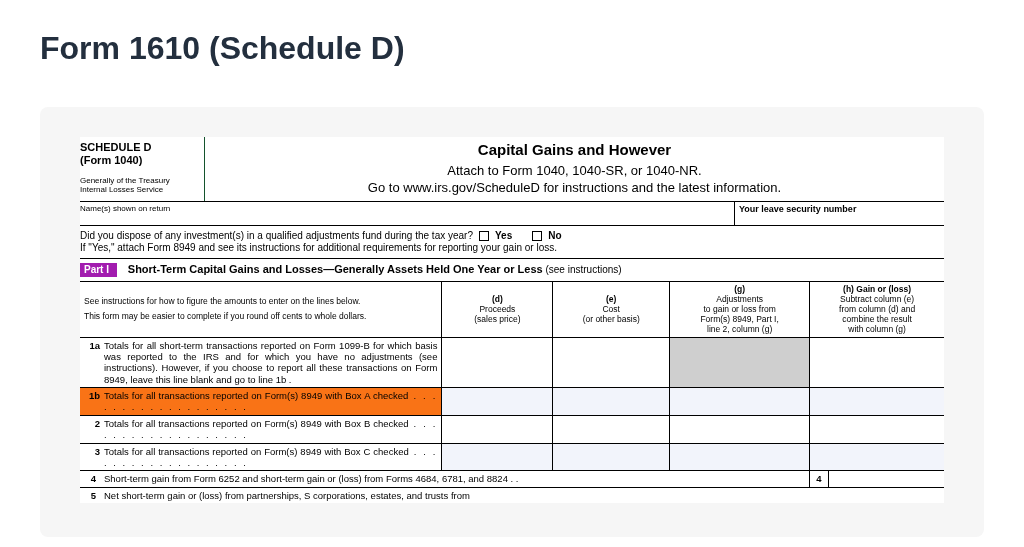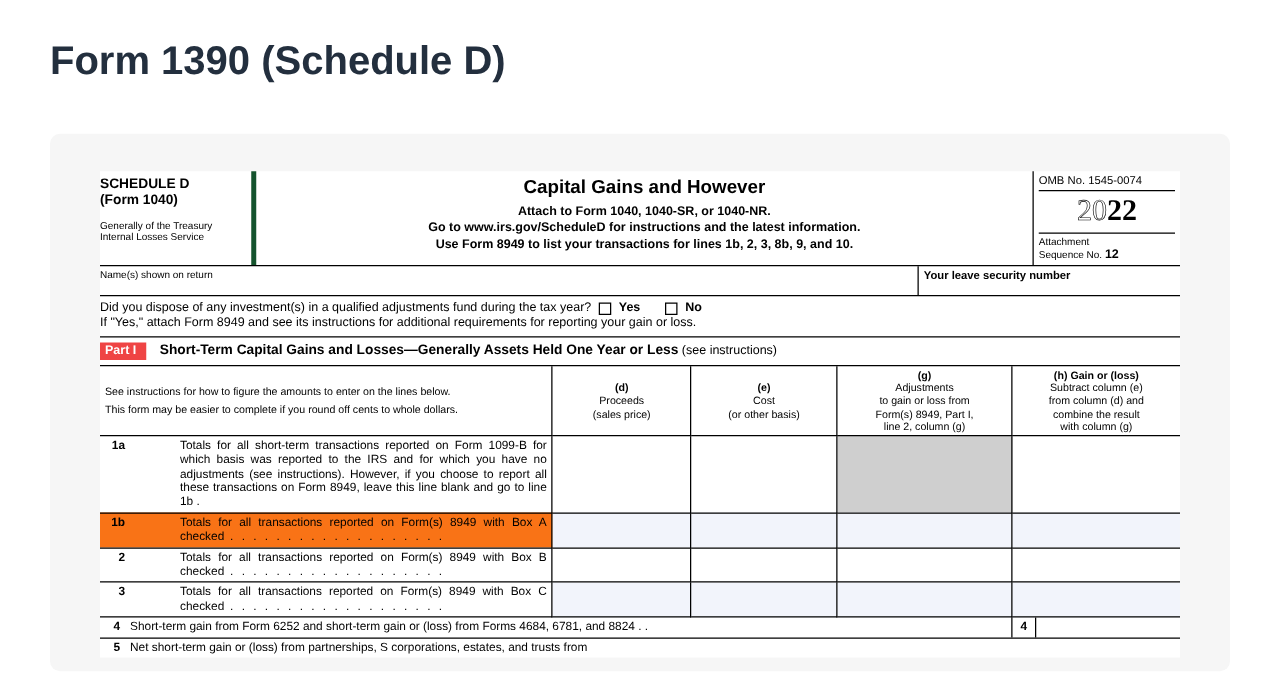--- a/index.html
+++ b/index.html
@@ -30,21 +30,21 @@
     font-size: 10px;
     color: #000;
     line-height: 1.2;
   }
   .form-header {
     display: flex;
     border-bottom: 1px solid #000;
   }
   .hdr-left {
     width: 125px;
-    border-right: 4px solid #14532d;
+    border-right: 1px solid #14532d;
     padding: 4px 4px 4px 0;
   }
   .hdr-left .sched {
     font-weight: 700;
     font-size: 11px;
   }
   .hdr-left .form {
     font-weight: 700;
     font-size: 11px;
   }
@@ -57,22 +57,22 @@
     flex: 1;
     text-align: center;
     padding: 4px 8px;
   }
   .hdr-mid .title {
     font-size: 15px;
     font-weight: 700;
     margin-bottom: 4px;
   }
   .hdr-mid .sub {
-    font-size: 10px;
-    font-weight: 700;
+    font-size: 13px;
+    font-weight: 400;
     line-height: 1.3;
   }
   .hdr-right {
     width: 118px;
     border-left: 1px solid #000;
     padding: 2px 4px;
     font-size: 8px;
   }
   .hdr-right .omb {
     border-bottom: 1px solid #000;
@@ -132,21 +132,21 @@
     height: 10px;
     border: 1px solid #000;
     vertical-align: middle;
   }
   .part-hdr {
     padding: 4px 0 4px 0;
     border-bottom: 1px solid #000;
   }
   .part-badge {
     display: inline-block;
-    background: #ef4444;
+    background: #a21caf;
     color: #fff;
     font-weight: 700;
     padding: 1px 8px 1px 4px;
     font-size: 10px;
   }
   .part-title {
     font-weight: 700;
     font-size: 11px;
     padding-left: 8px;
   }
@@ -175,21 +175,20 @@
   .col-d { width: 95px; }
   .col-e { width: 100px; }
   .col-g { width: 120px; }
   .col-h { width: 115px; border-right: none !important; }
   .instr-cell {
     font-size: 9.5px;
     line-height: 1.25;
   }
   .row-label {
     display: flex;
-    gap: 40px;
   }
   .row-num {
     width: 20px;
     font-weight: 700;
     text-align: right;
     padding-right: 4px;
     flex-shrink: 0;
   }
   .row-text {
     flex: 1;
@@ -220,49 +219,38 @@
     width: 20px; border-left: 1px solid #000; border-right: 1px solid #000;
     font-weight: 700; text-align: center; padding: 2px 0;
   }
   .line4-row .lval {
     width: 115px; padding: 2px 4px;
   }
 </style>
 </head>
 <body>
 
-<h1 class="page-title">Form 1390 (Schedule D)</h1>
+<h1 class="page-title">Form 1610 (Schedule D)</h1>
 
 <div class="form-container">
   <div class="form-inner">
 
     <div class="form-header">
       <div class="hdr-left">
         <div class="sched">SCHEDULE D</div>
         <div class="form">(Form 1040)</div>
         <div class="dept">
           <span>Generally of the Treasury</span><br>
           <span>Internal Losses Service</span>
         </div>
       </div>
       <div class="hdr-mid">
         <div class="title">Capital Gains and However</div>
         <div class="sub">Attach to Form 1040, 1040-SR, or 1040-NR.</div>
         <div class="sub">Go to www.irs.gov/ScheduleD for instructions and the latest information.</div>
-        <div class="sub">Use Form 8949 to list your transactions for lines 1b, 2, 3, 8b, 9, and 10.</div>
-      </div>
-      <div class="hdr-right">
-        <div class="omb">OMB No. 1545-0074</div>
-        <div class="year">
-          <span class="twenty">20</span><span class="yy">22</span>
-        </div>
-        <div class="seq">
-          <span>Attachment</span><br>
-          <span>Sequence No.</span> <b>12</b>
-        </div>
       </div>
     </div>
 
     <div class="name-row">
       <div class="nm">Name(s) shown on return</div>
       <div class="ssn">Your leave security number</div>
     </div>
 
     <div class="qof-row">
       <div class="line1">

